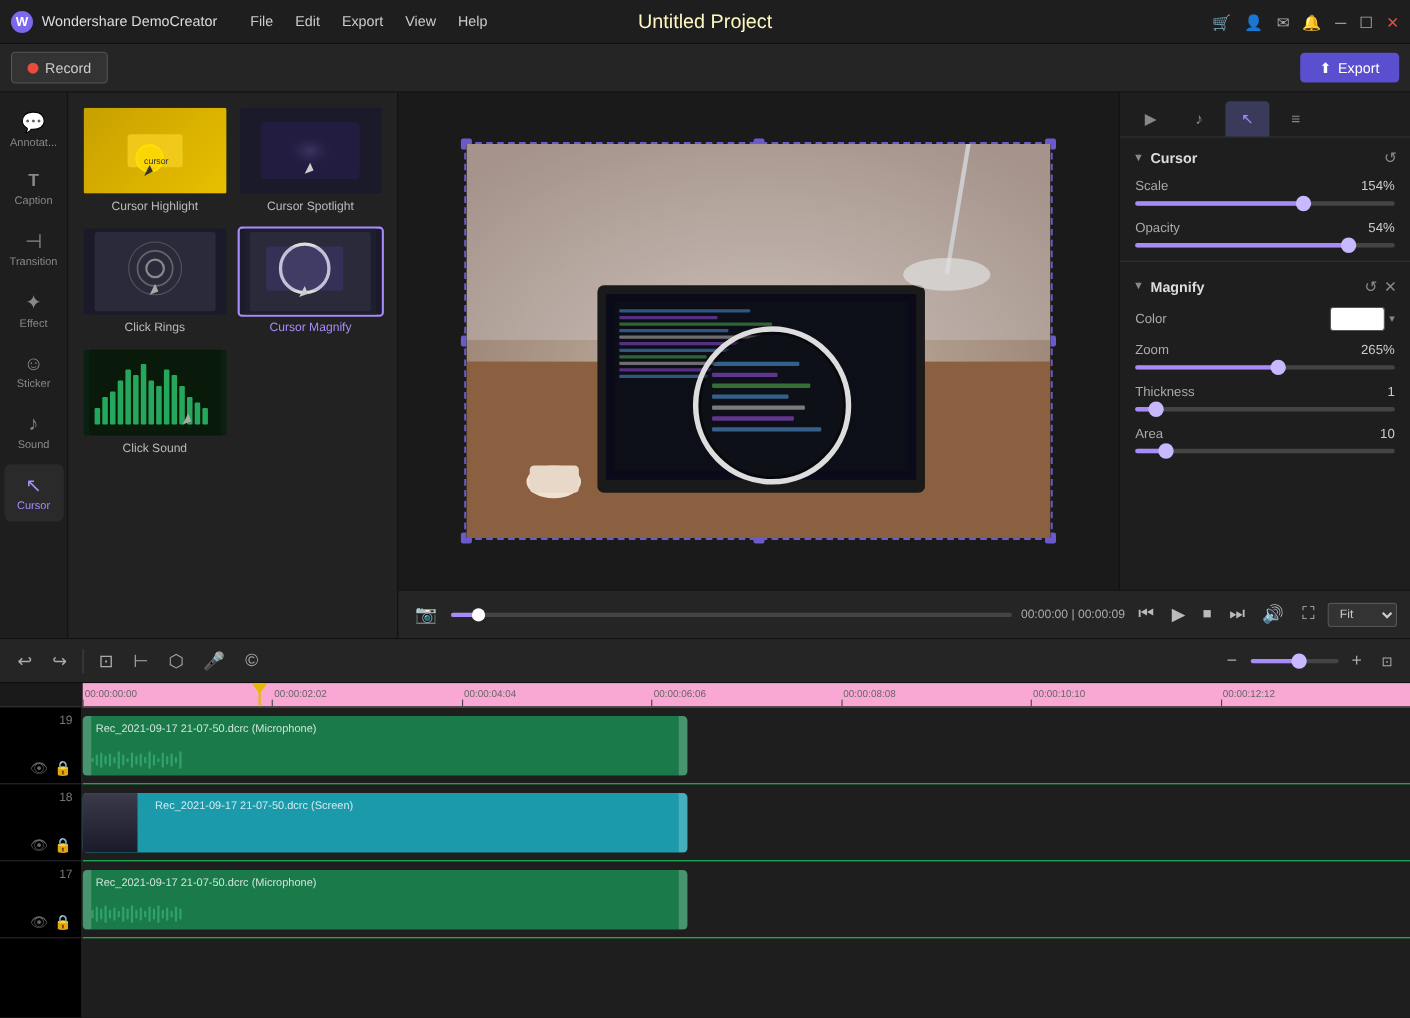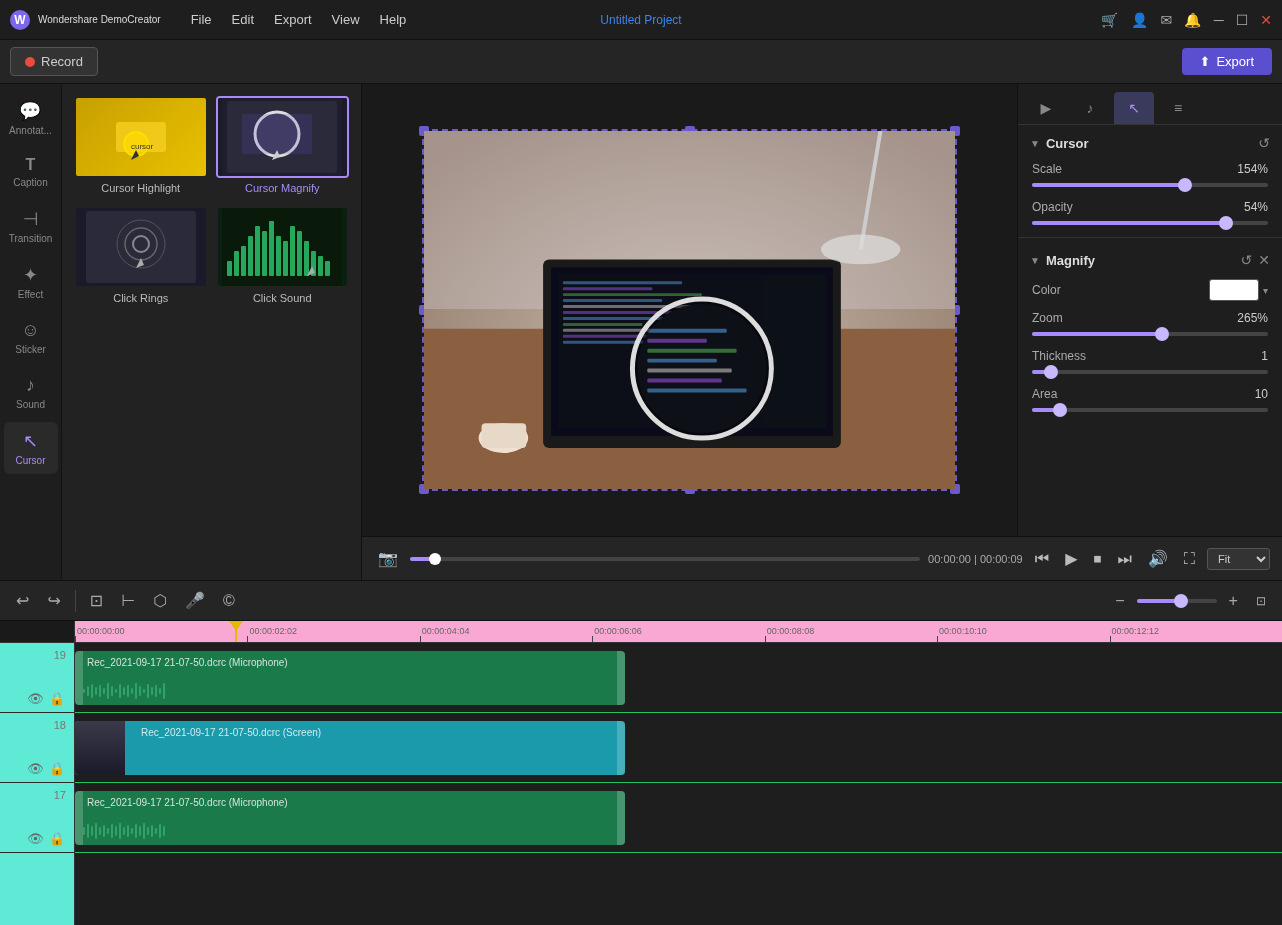--- a/index.html
+++ b/index.html
@@ -25,39 +25,39 @@
       border-bottom: 1px solid #111;
       flex-shrink: 0;
     }
     #title-bar .app-logo {
       width: 20px;
       height: 20px;
       margin-right: 8px;
     }
     #title-bar .app-name {
       color: #ddd;
-      font-size: 10px;
+      font-size: 13px;
       margin-right: 30px;
     }
     #title-bar .menu-bar {
       display: flex;
       gap: 20px;
       flex: 1;
     }
     #title-bar .menu-item {
       color: #ccc;
       font-size: 13px;
       cursor: pointer;
     }
     #title-bar .title {
       position: absolute;
       left: 50%;
       transform: translateX(-50%);
-      color: #3b82f6;
-      font-size: 12px;
+      color: #fef9c3;
+      font-size: 18px;
     }
     #title-bar .win-controls {
       display: flex;
       gap: 12px;
       margin-left: auto;
       align-items: center;
     }
     #title-bar .win-btn {
       color: #aaa;
       font-size: 14px;
@@ -532,21 +532,21 @@
     }
 
     
     #timeline-area {
       display: flex;
       flex: 1;
       overflow: hidden;
     }
     #timeline-left {
       width: 75px;
-      background: #5eead4;
+      background: #000000;
       border-right: 1px solid #333;
       display: flex;
       flex-direction: column;
     }
     .tl-row-header {
       height: 70px;
       display: flex;
       flex-direction: column;
       align-items: flex-end;
       justify-content: flex-start;
@@ -789,50 +789,67 @@
               <rect x="5" y="10" width="50" height="30" rx="3" fill="#f5d020" opacity="0.8"></rect>
               <circle cx="25" cy="32" r="12" fill="rgba(255,220,0,0.7)" stroke="#ffdd00" stroke-width="2"></circle>
               <text x="20" y="37" fill="#333" font-size="8">cursor</text>
               <polygon points="25,38 20,48 28,44" fill="#333"></polygon>
             </svg>
           </div>
         </div>
         <span class="effect-label">Cursor Highlight</span>
       </div>
 
-
-      <div class="effect-card active">
-        <div class="effect-thumb" style="border-color:#a78bfa;">
-          <div class="thumb-magnify" style="background:#1a1a2a;width:100%;height:100%;display:flex;align-items:center;justify-content:center;">
+      <div class="effect-card">
+        <div class="effect-thumb">
+          <div class="thumb-spotlight" style="background:#1a1a2a;">
             <svg width="120" height="82" viewBox="0 0 120 82">
-              <rect width="120" height="82" fill="#1e1e2e"></rect>
-              <rect x="5" y="5" width="110" height="72" rx="3" fill="#2a2a3a"></rect>
-              <circle cx="55" cy="38" r="22" fill="rgba(200,180,255,0.1)" stroke="#ddd" stroke-width="3"></circle>
-              <rect x="20" y="18" width="70" height="40" fill="rgba(100,80,200,0.2)" rx="2"></rect>
-              <polygon points="55,54 50,64 58,61" fill="#ccc"></polygon>
+              <rect width="120" height="82" fill="#1a1a2a"></rect>
+              <radialGradient id="sp1" cx="50%" cy="50%" r="35%">
+                <stop offset="0%" stop-color="rgba(200,180,255,0.4)"></stop>
+                <stop offset="100%" stop-color="rgba(0,0,0,0)"></stop>
+              </radialGradient>
+              <ellipse cx="60" cy="41" rx="35" ry="25" fill="url(#sp1)"></ellipse>
+              <rect x="15" y="15" width="90" height="52" rx="4" fill="rgba(40,30,80,0.6)"></rect>
+              <polygon points="60,52 55,62 63,59" fill="#ccc"></polygon>
             </svg>
           </div>
         </div>
-        <span class="effect-label">Cursor Magnify</span>
+        <span class="effect-label">Cursor Spotlight</span>
       </div>
 
       <div class="effect-card">
         <div class="effect-thumb">
           <div class="thumb-rings" style="background:#1a1a2a;width:100%;height:100%;display:flex;align-items:center;justify-content:center;">
             <svg width="120" height="82" viewBox="0 0 120 82">
               <rect width="120" height="82" fill="#1a1a2a"></rect>
               <rect x="5" y="5" width="110" height="72" rx="3" fill="#2a2a3a"></rect>
               <circle cx="60" cy="38" r="8" fill="none" stroke="#888" stroke-width="2"></circle>
               <circle cx="60" cy="38" r="16" fill="none" stroke="#666" stroke-width="1.5"></circle>
               <circle cx="60" cy="38" r="24" fill="none" stroke="#555" stroke-width="1"></circle>
               <polygon points="60,52 55,62 63,59" fill="#aaa"></polygon>
             </svg>
           </div>
         </div>
         <span class="effect-label">Click Rings</span>
+      </div>
+
+      <div class="effect-card active">
+        <div class="effect-thumb" style="border-color:#a78bfa;">
+          <div class="thumb-magnify" style="background:#1a1a2a;width:100%;height:100%;display:flex;align-items:center;justify-content:center;">
+            <svg width="120" height="82" viewBox="0 0 120 82">
+              <rect width="120" height="82" fill="#1e1e2e"></rect>
+              <rect x="5" y="5" width="110" height="72" rx="3" fill="#2a2a3a"></rect>
+              <circle cx="55" cy="38" r="22" fill="rgba(200,180,255,0.1)" stroke="#ddd" stroke-width="3"></circle>
+              <rect x="20" y="18" width="70" height="40" fill="rgba(100,80,200,0.2)" rx="2"></rect>
+              <polygon points="55,54 50,64 58,61" fill="#ccc"></polygon>
+            </svg>
+          </div>
+        </div>
+        <span class="effect-label">Cursor Magnify</span>
       </div>
 
       <div class="effect-card">
         <div class="effect-thumb">
           <div class="thumb-sound" style="background:#0a2010;width:100%;height:100%;display:flex;align-items:center;justify-content:center;">
             <svg width="120" height="82" viewBox="0 0 120 82">
               <rect width="120" height="82" fill="#0a1a0a"></rect>
 
               <g fill="#2ecc71" opacity="0.8">
                 <rect x="5" y="55" width="5" height="15" rx="1"></rect>

